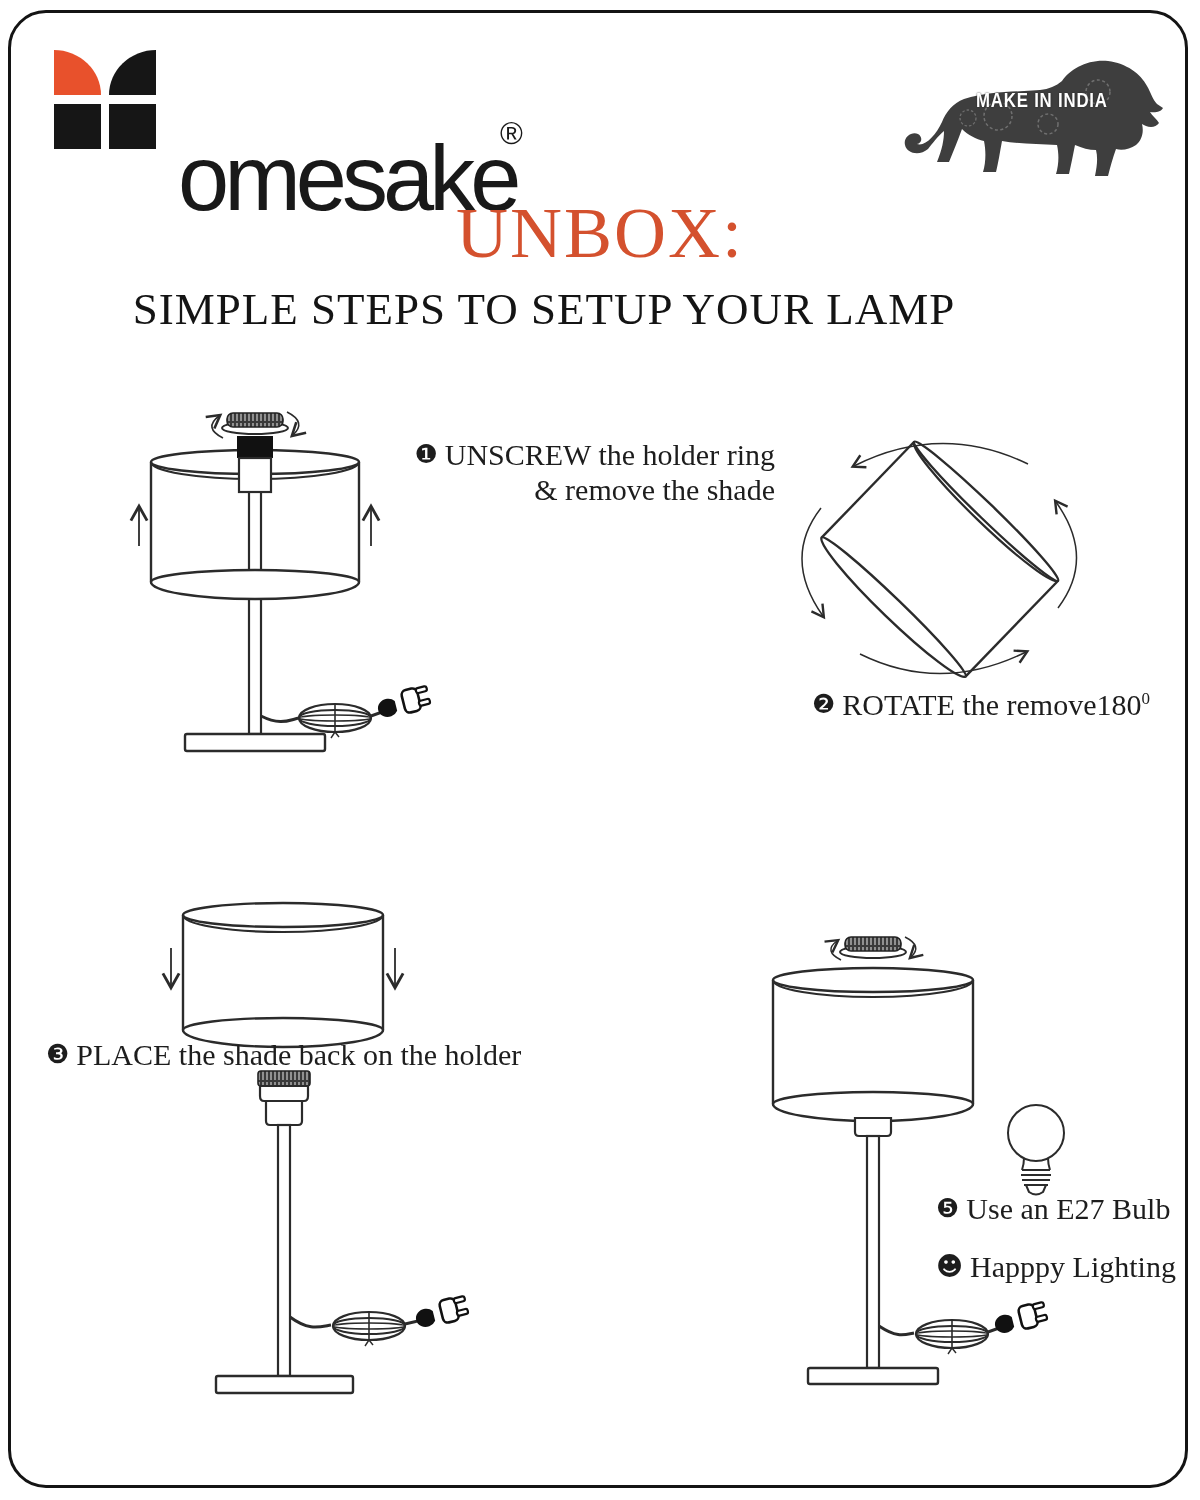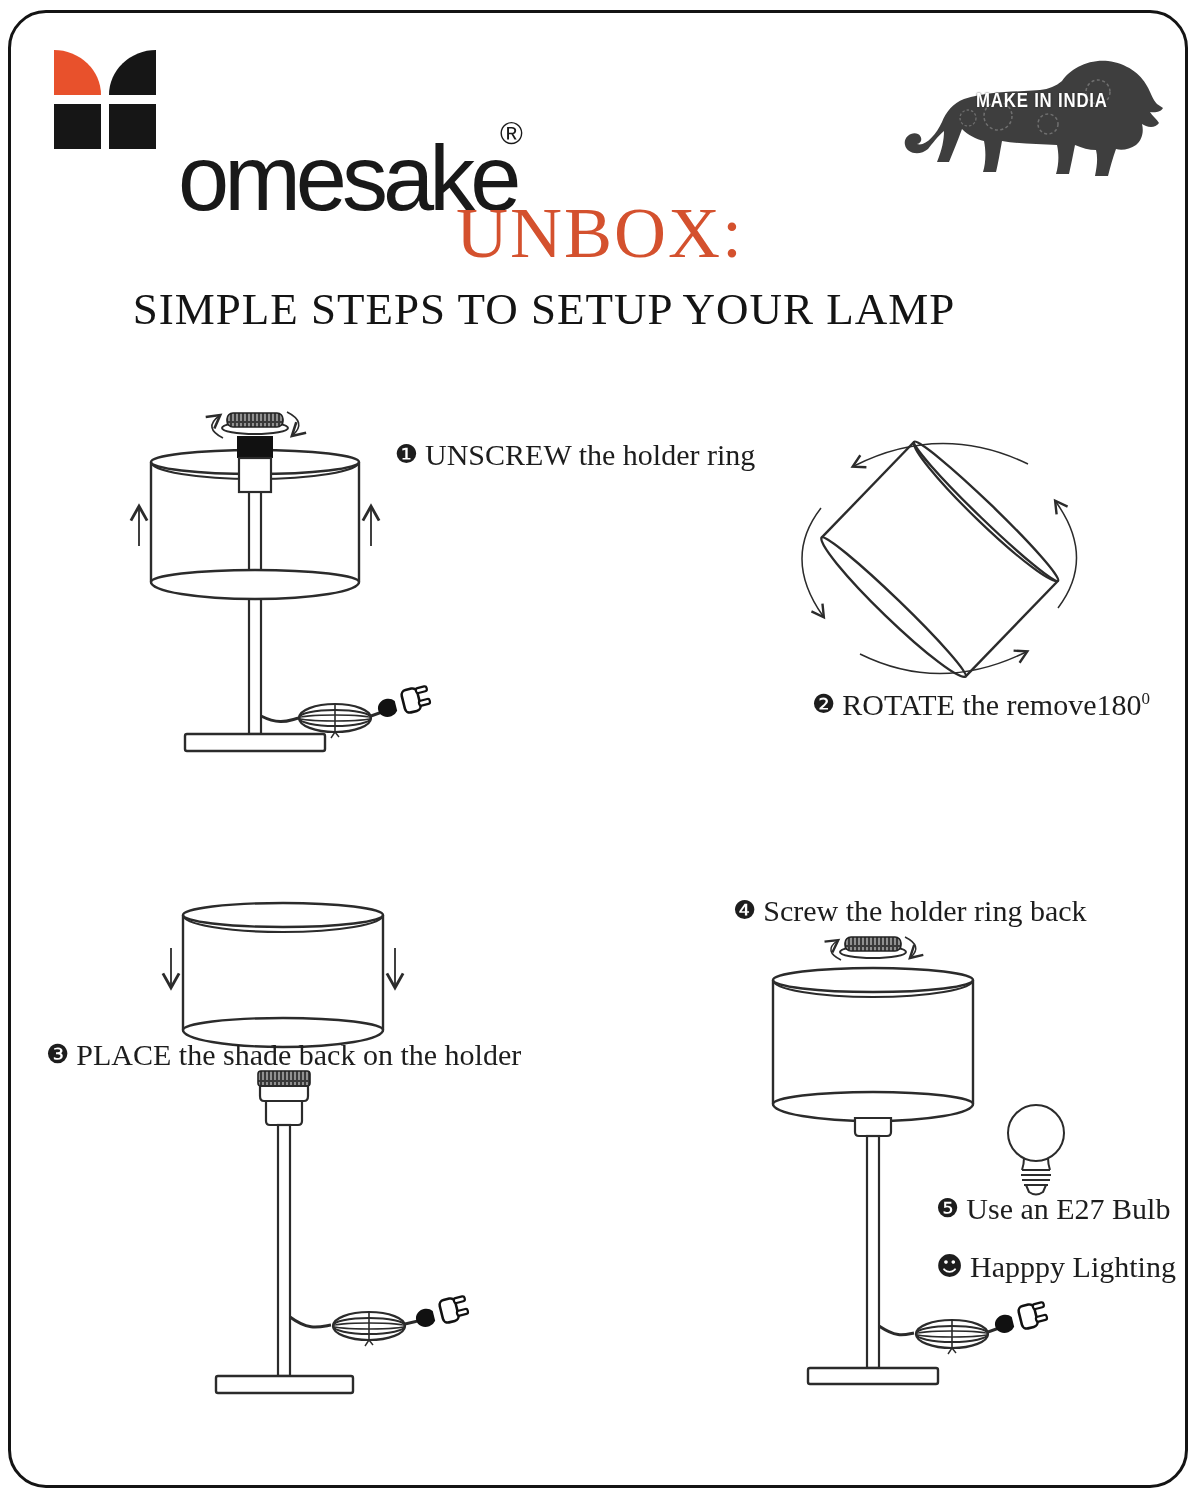--- a/index.html
+++ b/index.html
@@ -25,21 +25,21 @@
              font-weight:bold;font-size:21px;letter-spacing:1px;white-space:nowrap;
              transform:scaleX(.8);transform-origin:left center;text-shadow:0 0 2px #222;}
   
   .title{position:absolute;left:0;top:192px;width:1200px;text-align:center;
          font-size:72px;letter-spacing:2px;color:#d4512e;}
   .subtitle{position:absolute;left:0;top:283px;width:1088px;text-align:center;
             font-size:45px;letter-spacing:1px;color:#141414;}
   
   .caption{position:absolute;font-size:30px;color:#1d1d1d;white-space:nowrap;}
   .bullet{font-family:"DejaVu Sans",sans-serif;font-size:26px;margin-right:7px;position:relative;top:-2px;}
-  .cap1{left:375px;top:438px;width:400px;white-space:normal;text-align:center;line-height:33px;}
+  .cap1{left:375px;top:438px;width:400px;white-space:normal;text-align:right;line-height:33px;}
   .cap2{left:812px;top:688px;}
   .cap2 sup{font-size:17px;}
   .cap3{left:46px;top:1038px;}
   .cap4{left:733px;top:894px;}
   .cap5{left:936px;top:1192px;}
   .cap6{left:936px;top:1250px;}
   svg{overflow:visible;}
   .illus{position:absolute;}
 </style>
 </head>
@@ -139,20 +139,21 @@
     <path d="M138,316 C158,326 166,320 176,318" fill="none" stroke="#2b2b2b" stroke-width="3"></path>
     <use href="#coil" x="212" y="318"></use>
     <path d="M248,316 C262,312 266,308 272,306" fill="none" stroke="#2b2b2b" stroke-width="3"></path>
     <use href="#plug" transform="translate(288,300) rotate(-14)"></use>
 
     <rect x="62" y="334" width="140" height="17" rx="2" fill="#fff" stroke="#2b2b2b" stroke-width="2.4"></rect>
   </svg>
 
   <div class="caption cap1">
     <span class="bullet">❶</span><span>UNSCREW the holder ring</span><br>
+    <span>&amp; remove the shade</span>
   </div>
 
   <svg class="illus" style="left:790px;top:432px" width="330" height="262" viewBox="0 0 330 262">
     <g transform="rotate(44 151 126)">
       <ellipse cx="151" cy="194" rx="100" ry="8" fill="#fff" stroke="#2b2b2b" stroke-width="2.4"></ellipse>
       <path d="M51,194 A100,12 0 0 0 251,194" fill="#fff" stroke="#2b2b2b" stroke-width="2.4"></path>
       <line x1="51" y1="61" x2="51" y2="194" stroke="#2b2b2b" stroke-width="2.4"></line>
       <line x1="251" y1="61" x2="251" y2="194" stroke="#2b2b2b" stroke-width="2.4"></line>
       <ellipse cx="151" cy="61" rx="100" ry="8" fill="#fff" stroke="#2b2b2b" stroke-width="2.4"></ellipse>
       <path d="M51,61 A100,12 0 0 0 251,61" fill="none" stroke="#2b2b2b" stroke-width="2.2"></path>
@@ -187,23 +188,20 @@
     <path d="M63,21 h48 v10 q0,5 -4,5 h-40 q-4,0 -4,-5 z" fill="#fff" stroke="#2b2b2b" stroke-width="2.2"></path>
     <path d="M69,36 h36 v20 q0,4 -4,4 h-28 q-4,0 -4,-4 z" fill="#fff" stroke="#2b2b2b" stroke-width="2.2"></path>
     <rect x="81" y="60" width="12" height="251" fill="#fff" stroke="#2b2b2b" stroke-width="2.2"></rect>
     <path d="M93,252 C112,266 122,262 134,260" fill="none" stroke="#2b2b2b" stroke-width="3"></path>
     <use href="#coil" x="172" y="261"></use>
     <path d="M208,259 C224,256 230,252 236,250" fill="none" stroke="#2b2b2b" stroke-width="3"></path>
     <use href="#plug" transform="translate(252,245) rotate(-14)"></use>
     <rect x="19" y="311" width="137" height="17" rx="2" fill="#fff" stroke="#2b2b2b" stroke-width="2.4"></rect>
   </svg>
 
-  <div class="caption cap4">
-    <span class="bullet">❹</span><span>Screw the holder ring back</span>
-  </div>
 
   <svg class="illus" style="left:742px;top:928px" width="330" height="470" viewBox="0 0 330 470">
     <g transform="translate(131,18)">
       <use href="#ringknurl"></use>
       <path d="M-32,14 Q-50,5 -36,-5" fill="none" stroke="#2b2b2b" stroke-width="1.5" marker-end="url(#vhead)"></path>
       <path d="M32,-9 Q50,0 38,11" fill="none" stroke="#2b2b2b" stroke-width="1.5" marker-end="url(#vhead)"></path>
     </g>
 
     <ellipse cx="131" cy="176" rx="100" ry="12" fill="#fff" stroke="#2b2b2b" stroke-width="2.4"></ellipse>
     <path d="M31,176 A100,17 0 0 0 231,176" fill="#fff" stroke="#2b2b2b" stroke-width="2.4"></path>

